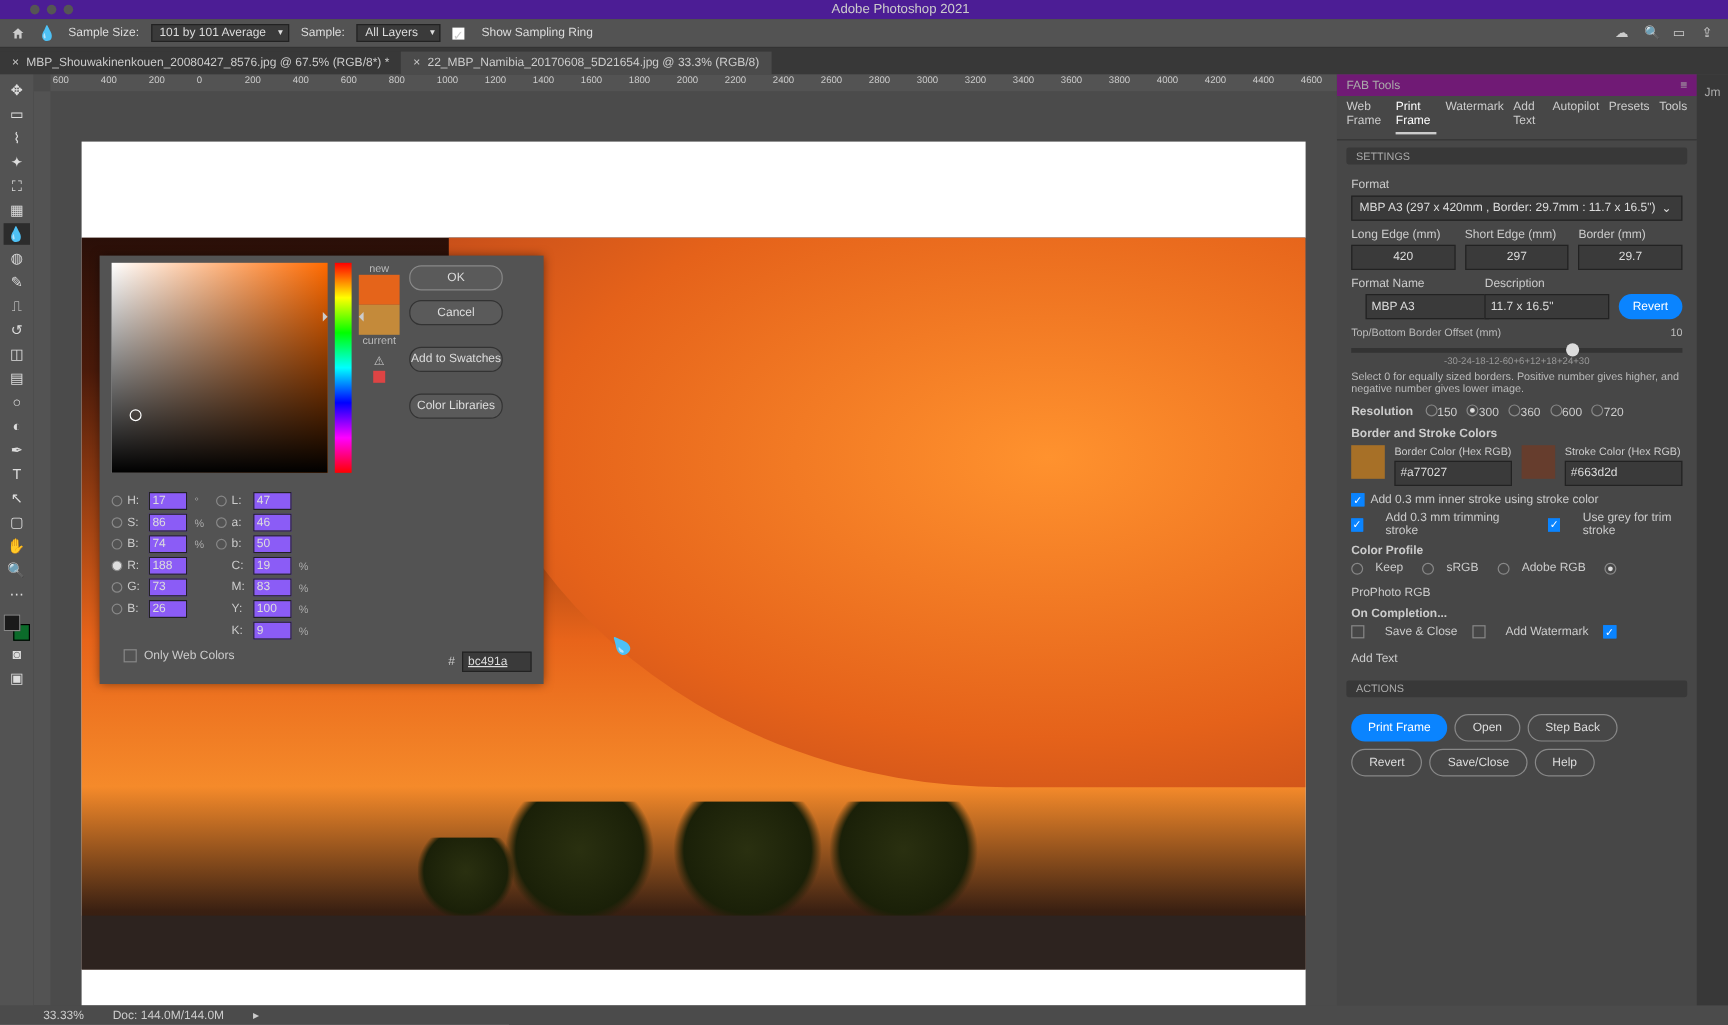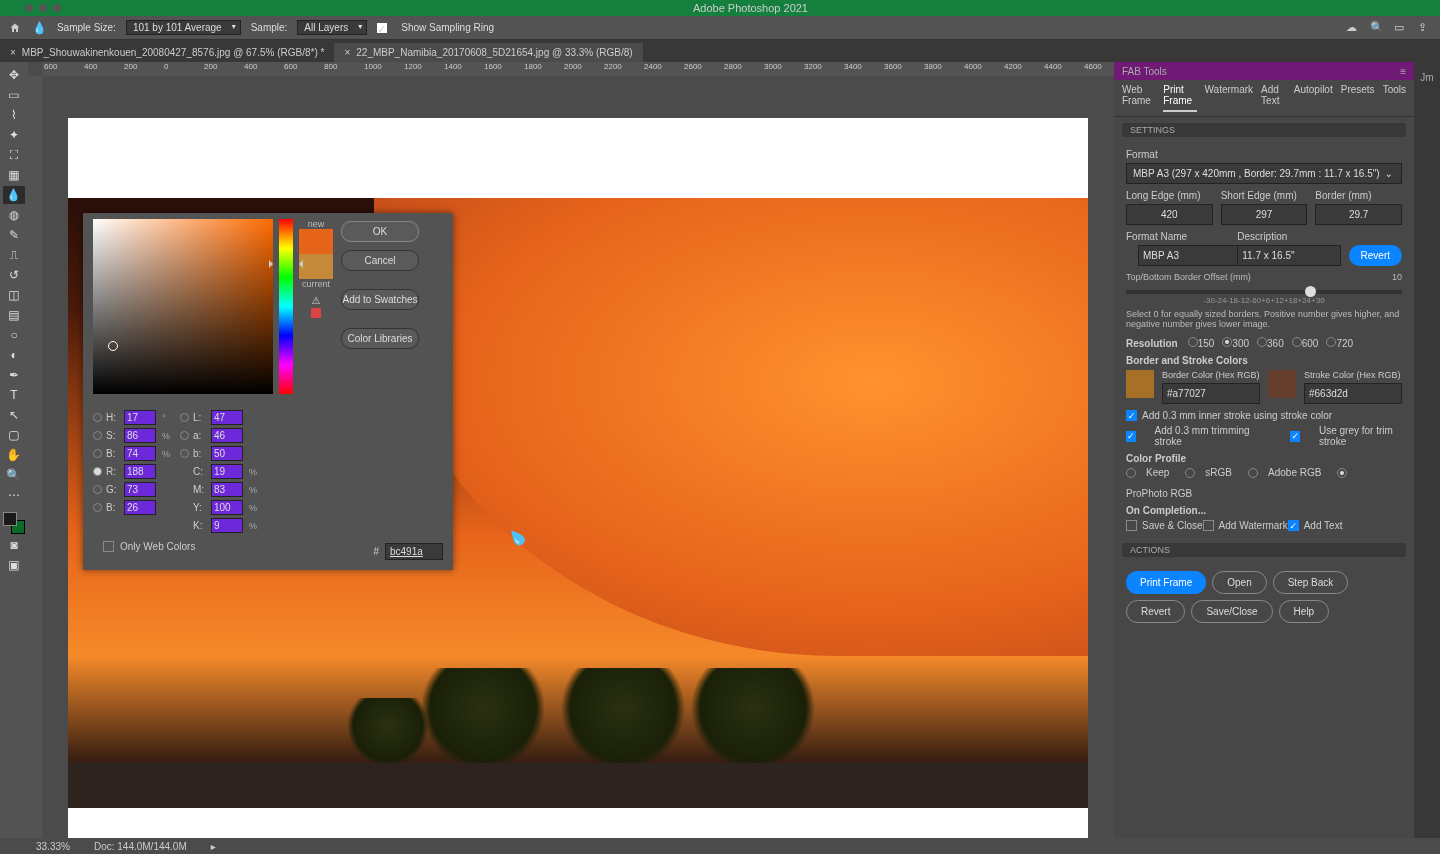--- a/index.html
+++ b/index.html
@@ -1,17 +1,17 @@
 <!DOCTYPE html>
 <html><head>
 <meta charset="utf-8">
 <style>
 * { margin:0; padding:0; box-sizing:border-box; font-family:-apple-system,"Helvetica Neue",Arial,sans-serif; }
 body { background:#4b4b4b; color:#ccc; font-size:11px; overflow:hidden; width:1440px; height:854px; position:relative; }
-.titlebar { height:16px; background:#15803d; display:flex; align-items:center;padding-left:17px; }
+.titlebar { height:16px; background:#4c1d95; display:flex; align-items:center;padding-left:17px; }
 .traffic { display:flex; gap:6px; margin-left:8px; }
 .traffic span { width:8px; height:8px; border-radius:50%; background:#555; }
 .app-title { flex:1; text-align:center; font-size:11px; color:#ccc; }
 .optbar { height:24px; background:#535353; display:flex; align-items:center; padding:0 8px; gap:10px; border-bottom:1px solid #333; }
 .optbar .home { width:14px; height:12px; }
 .optbar .lbl { font-size:10px; color:#ddd; }
 .optbar .dd { background:#3a3a3a; border:1px solid #222; padding:1px 18px 1px 6px; font-size:10px; color:#ddd; position:relative; }
 .optbar .dd:after { content:"▾"; position:absolute; right:4px; font-size:8px; }
 .optbar .cb { width:10px; height:10px; background:#fff; display:inline-block; margin-right:4px; }
 .right-icons { margin-left:auto; display:flex; gap:10px; }
@@ -52,21 +52,21 @@
 .cp-huemrk:after{right:-6px;border-right-color:#ccc}
 .cp-right { flex:1; display:flex; flex-direction:column; gap:4px; }
 .cp-swbox { width:34px; height:50px; }
 .cp-swbox .new { height:25px; background:#e5641a; }
 .cp-swbox .cur { height:25px; background:#c48a3a; }
 .cp-swlbl { font-size:9px; color:#bbb; text-align:center; }
 .cp-btn { width:78px; padding:4px 0; background:#5a5a5a; border:1px solid #333; border-radius:10px; text-align:center; font-size:10px; color:#ddd; margin:2px 0; }
 .cp-vals { display:grid; grid-template-columns:auto 14px 34px 14px auto 14px 34px 14px; gap:3px 4px; align-items:center; font-size:10px; margin-top:6px; }
 .cp-vals .r { width:9px;height:9px;border:1px solid #888;border-radius:50%;display:inline-block; }
 .cp-vals .r.on { background:#ddd; }
-.cp-vals input { width:32px; background:#6d28d9; border:1px solid #222; color:#ddd; font-size:10px; padding:1px 2px; }
+.cp-vals input { width:32px; background:#8b5cf6; border:1px solid #222; color:#ddd; font-size:10px; padding:1px 2px; }
 .cp-vals .u { font-size:9px; color:#aaa; }
 .cp-hex { display:flex; align-items:center; gap:6px; margin-top:6px; font-size:10px; }
 .cp-hex input { width:58px; background:#3a3a3a; border:1px solid #222; color:#ddd; font-size:10px; padding:2px 4px;text-decoration:underline; }
 .cp-only { display:flex; align-items:center; gap:6px; font-size:10px; padding:4px 10px 8px; }
 .cp-only .ck { width:11px; height:11px; border:1px solid #888; }
 
 .rpanel { width:300px; background:#474747; display:flex; flex-direction:column; }
 .rpanel-hd { height:18px; background:#701a75; display:flex; align-items:center; padding:0 8px; font-size:10px; color:#aaa; }
 .rpanel-hd .burger { margin-left:auto; }
 .rtabs { display:flex; gap:8px; padding:4px 8px; font-size:10px; border-bottom:1px solid #333; }
@@ -404,21 +404,21 @@
             <span class="rd"></span>
             <span style="margin-right: 6px;">sRGB</span>
             <span class="rd"></span>
             <span style="margin-right: 6px;">Adobe RGB</span>
             <span class="rd on"></span>
             <span style="margin-right: 6px;">ProPhoto RGB</span>
           </div>
         </div>
       <div class="rrow">
           <b class="rlbl">On Completion...</b>
-        <div class="cbrow" style="gap:0;flex-wrap:wrap">
+        <div class="cbrow" style="gap:12px;flex-wrap:wrap">
           <span class="cbx"></span>
             <span>Save &amp; Close</span>
           <span class="cbx"></span>
             <span>Add Watermark</span>
           <span class="cbx on">✓</span>
             <span>Add Text</span>
         </div>
       </div>
     </div>
     <div class="section-lbl">ACTIONS</div>

